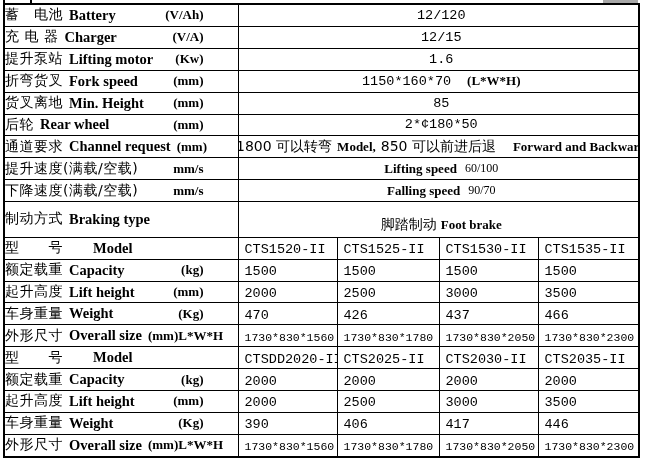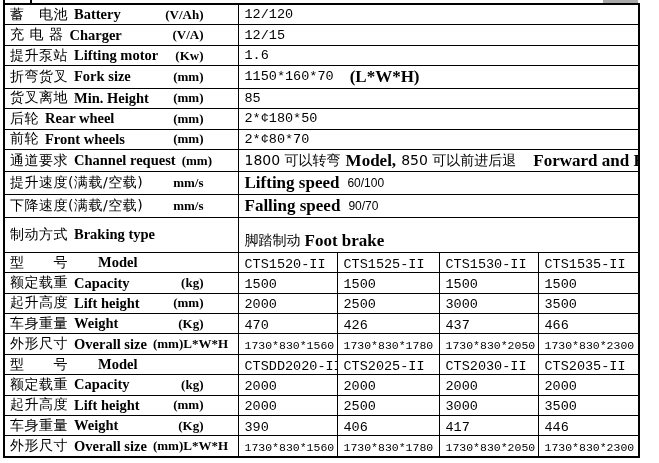--- a/index.html
+++ b/index.html
@@ -15,37 +15,37 @@
   .tick { position: absolute; top: 0; width: 2px; height: 3px; background: #000; }
   .tick-a { left: 3px; } .tick-b { left: 30px; }
 
   table.spec {
     position: absolute; left: 3px; top: 3px;
     width: 635px; height: 455px;
     border-collapse: collapse; table-layout: fixed;
     border: 2px solid #000;
   }
   td { border: 1px solid #000; padding: 0; vertical-align: middle; overflow: hidden; white-space: nowrap; }
-  td.label { padding-left: 5px; }
+  td.label { }
   td.value { padding-left: 6px; }
 
   .lab { display: flex; align-items: center; gap: 6px; min-width: 0; }
-  .vwrap { display: flex; align-items: center; gap: 8px; min-width: 0; }
+  .vwrap { display: flex; align-items: center; gap: 8px; min-width: 0; justify-content: center; }
 
   .cn  { font-size: 14px; font-family: "DejaVu Sans", "Liberation Sans", sans-serif; letter-spacing: 0.5px; }
   .en  { font-weight: bold; font-size: 14.5px; font-family: "Liberation Serif", serif; }
   .unit{ font-weight: bold; font-size: 13px; font-family: Liberation Serif, serif; margin-left: auto; margin-right: 34px; }
   .lab.packed .unit { margin-left: 0; margin-right: 2px; }
   .lab.model .en { margin-left: 24px; }
 
   .val { font-size: 13.5px; font-family: "Liberation Mono", "DejaVu Sans Mono", monospace; }
   .val-sm { font-size: 11.5px; }
-  .vbold { font-weight: bold; font-size: 17px; font-family: "Liberation Serif", serif; }
+  .vbold { font-weight: bold; font-size: 13px; font-family: "Liberation Serif", serif; }
   .vcn { font-size: 14px; font-family: "DejaVu Sans", "Liberation Sans", sans-serif; }
-  .vnum { font-size: 12px; font-family: Liberation Sans, sans-serif; }
+  .vnum { font-size: 12px; font-family: Liberation Serif, serif; }
   .gap-left { margin-left: 12px; }
 </style>
 </head>
 <body>
 
 <div class="tick tick-a"></div>
 <div class="tick tick-b"></div>
 <div class="edge-tab"></div>
 
 <table class="spec">
@@ -100,21 +100,21 @@
           <div class="vwrap">
       <span class="val">1.6</span>
     </div>
         </td>
   </tr>
 
   <tr>
     <td class="label">
           <div class="lab">
       <span class="cn">折弯货叉</span>
-      <span class="en">Fork size</span>
+      <span class="en">Fork speed</span>
       <span class="unit">(mm)</span>
     </div>
         </td>
     <td class="value" colspan="4">
           <div class="vwrap" style="gap:16px;">
       <span class="val">1150*160*70</span>
       <span class="vbold">(L*W*H)</span>
     </div>
         </td>
   </tr>
@@ -142,34 +142,20 @@
       <span class="unit">(mm)</span>
     </div>
         </td>
     <td class="value" colspan="4">
           <div class="vwrap">
       <span class="val">2*¢180*50</span>
     </div>
         </td>
   </tr>
 
-  <tr>
-    <td class="label">
-          <div class="lab">
-      <span class="cn">前轮</span>
-      <span class="en">Front wheels</span>
-      <span class="unit">(mm)</span>
-    </div>
-        </td>
-    <td class="value" colspan="4">
-          <div class="vwrap">
-      <span class="val">2*¢80*70</span>
-    </div>
-        </td>
-  </tr>
 
   <tr>
     <td class="label">
           <div class="lab">
       <span class="cn">通道要求</span>
       <span class="en">Channel request</span>
       <span class="unit">(mm)</span>
     </div>
         </td>
     <td class="value" colspan="4">

